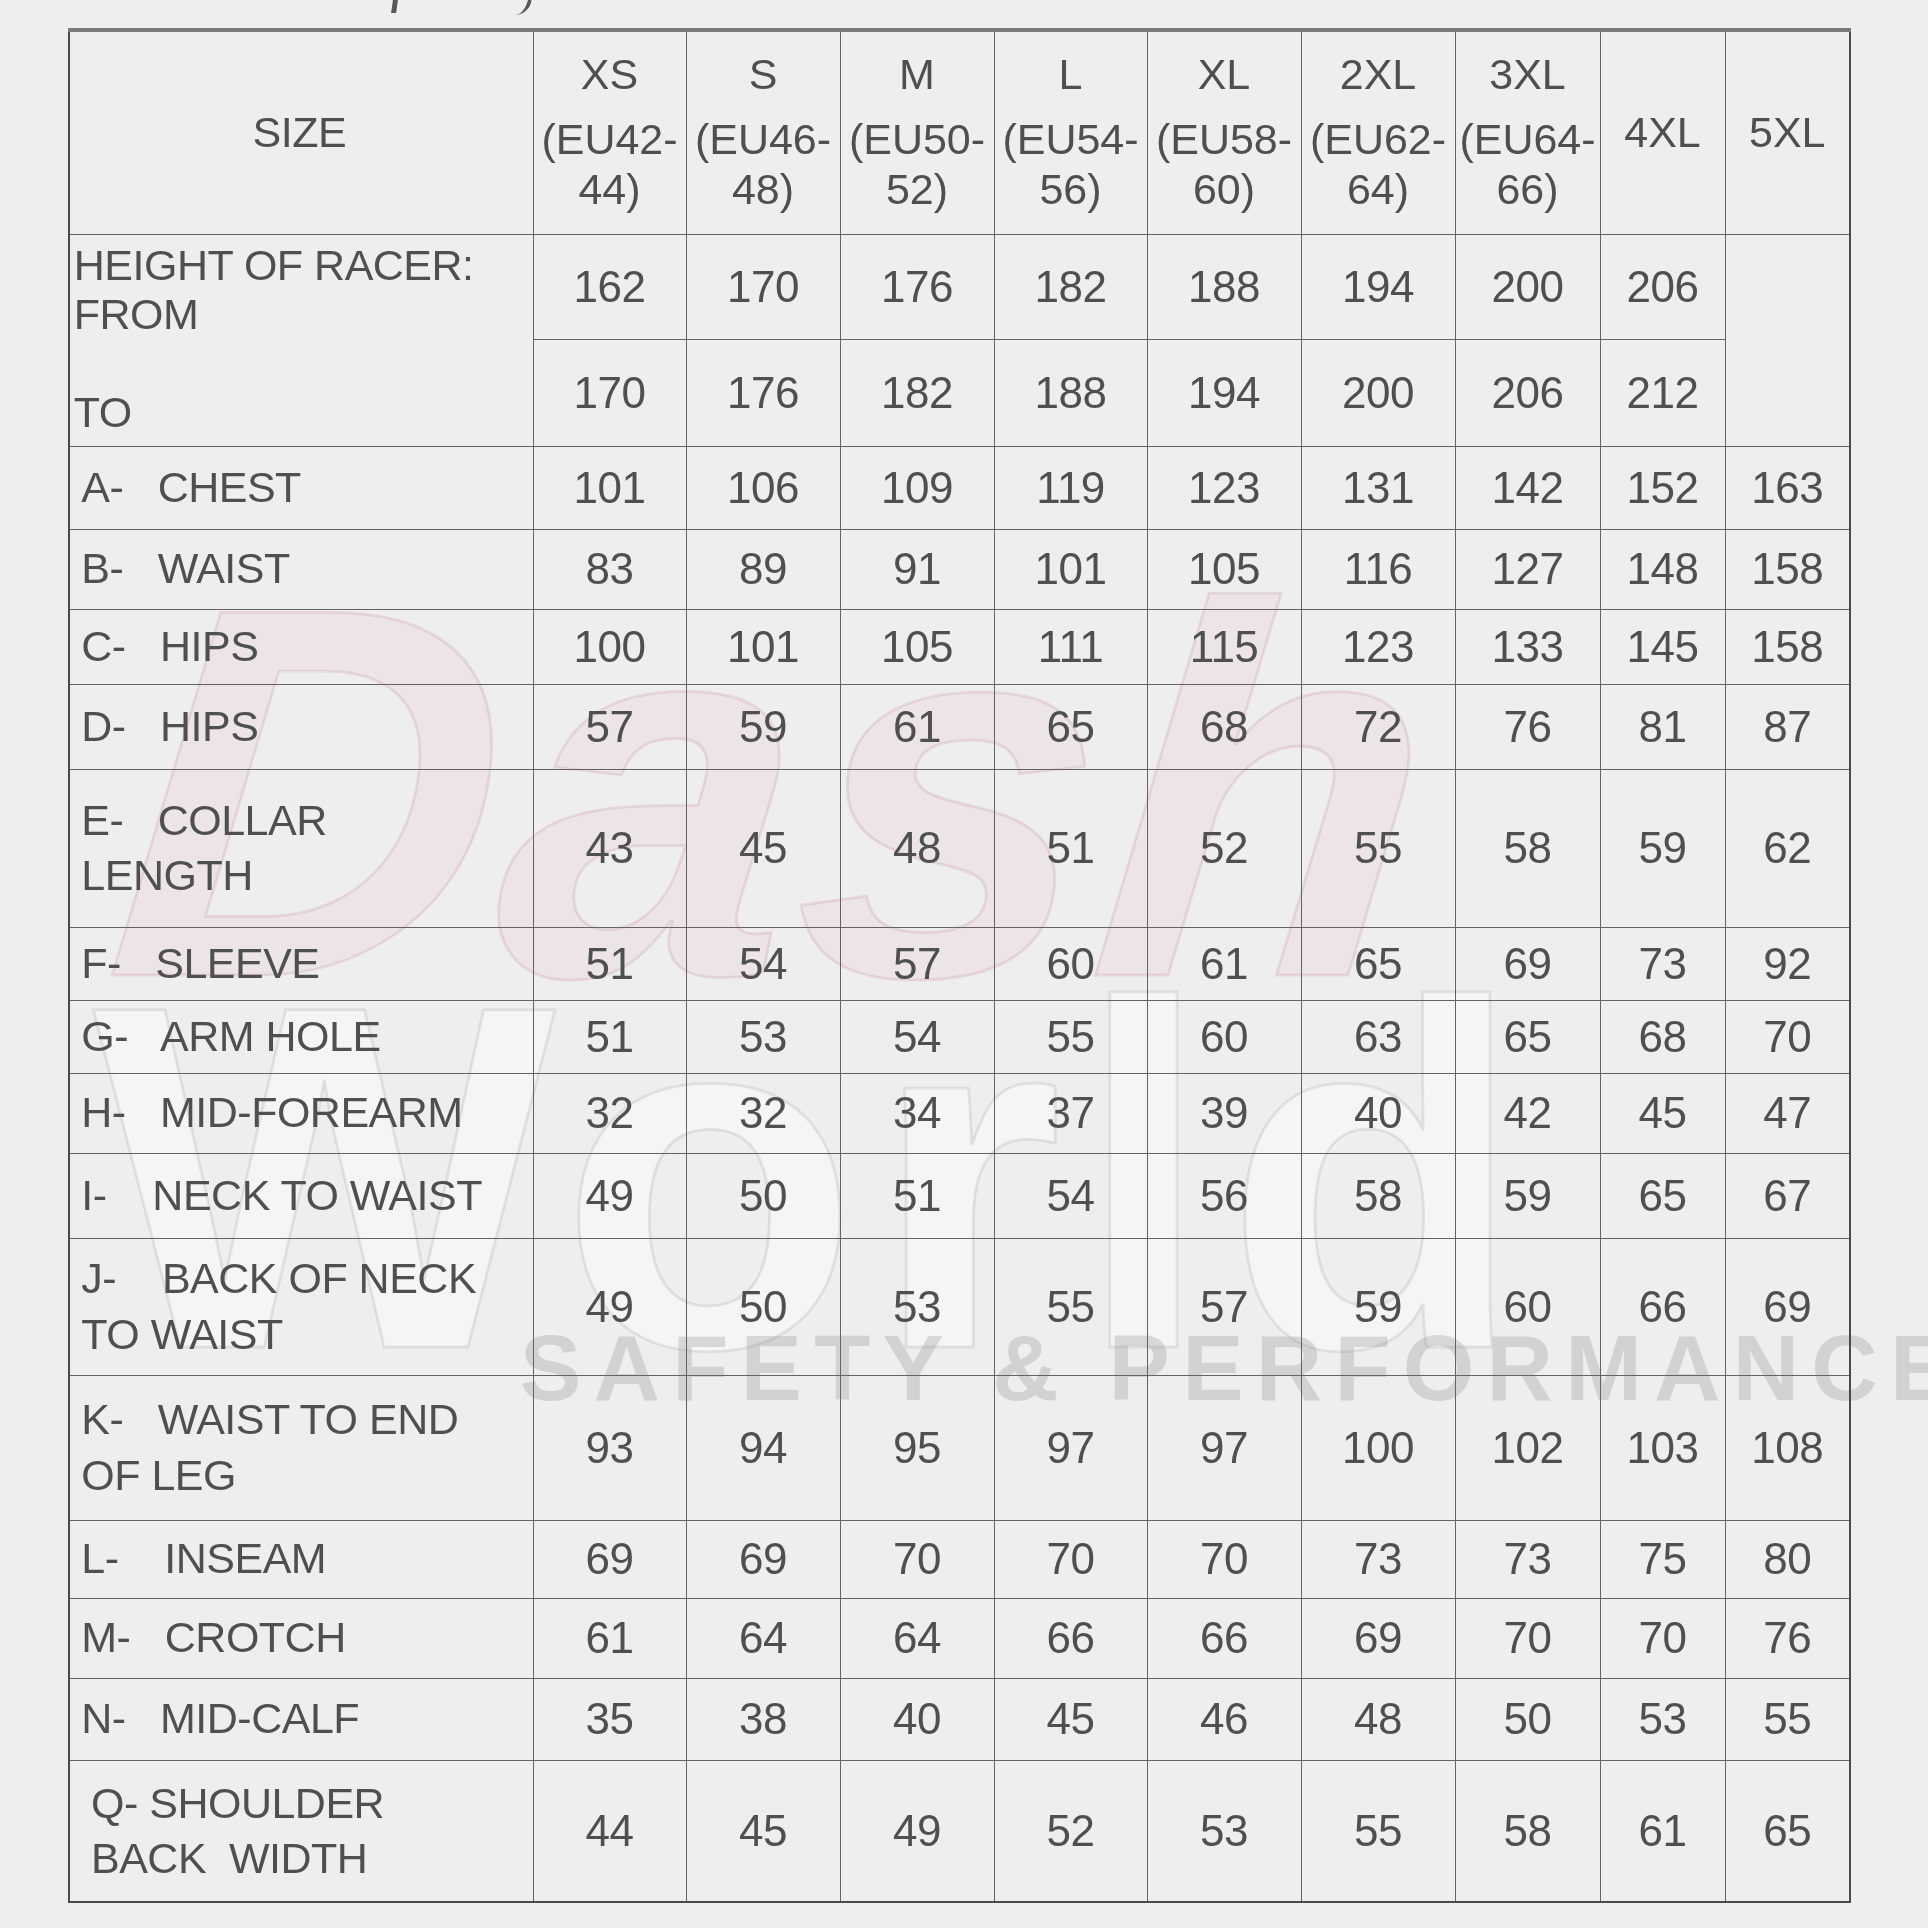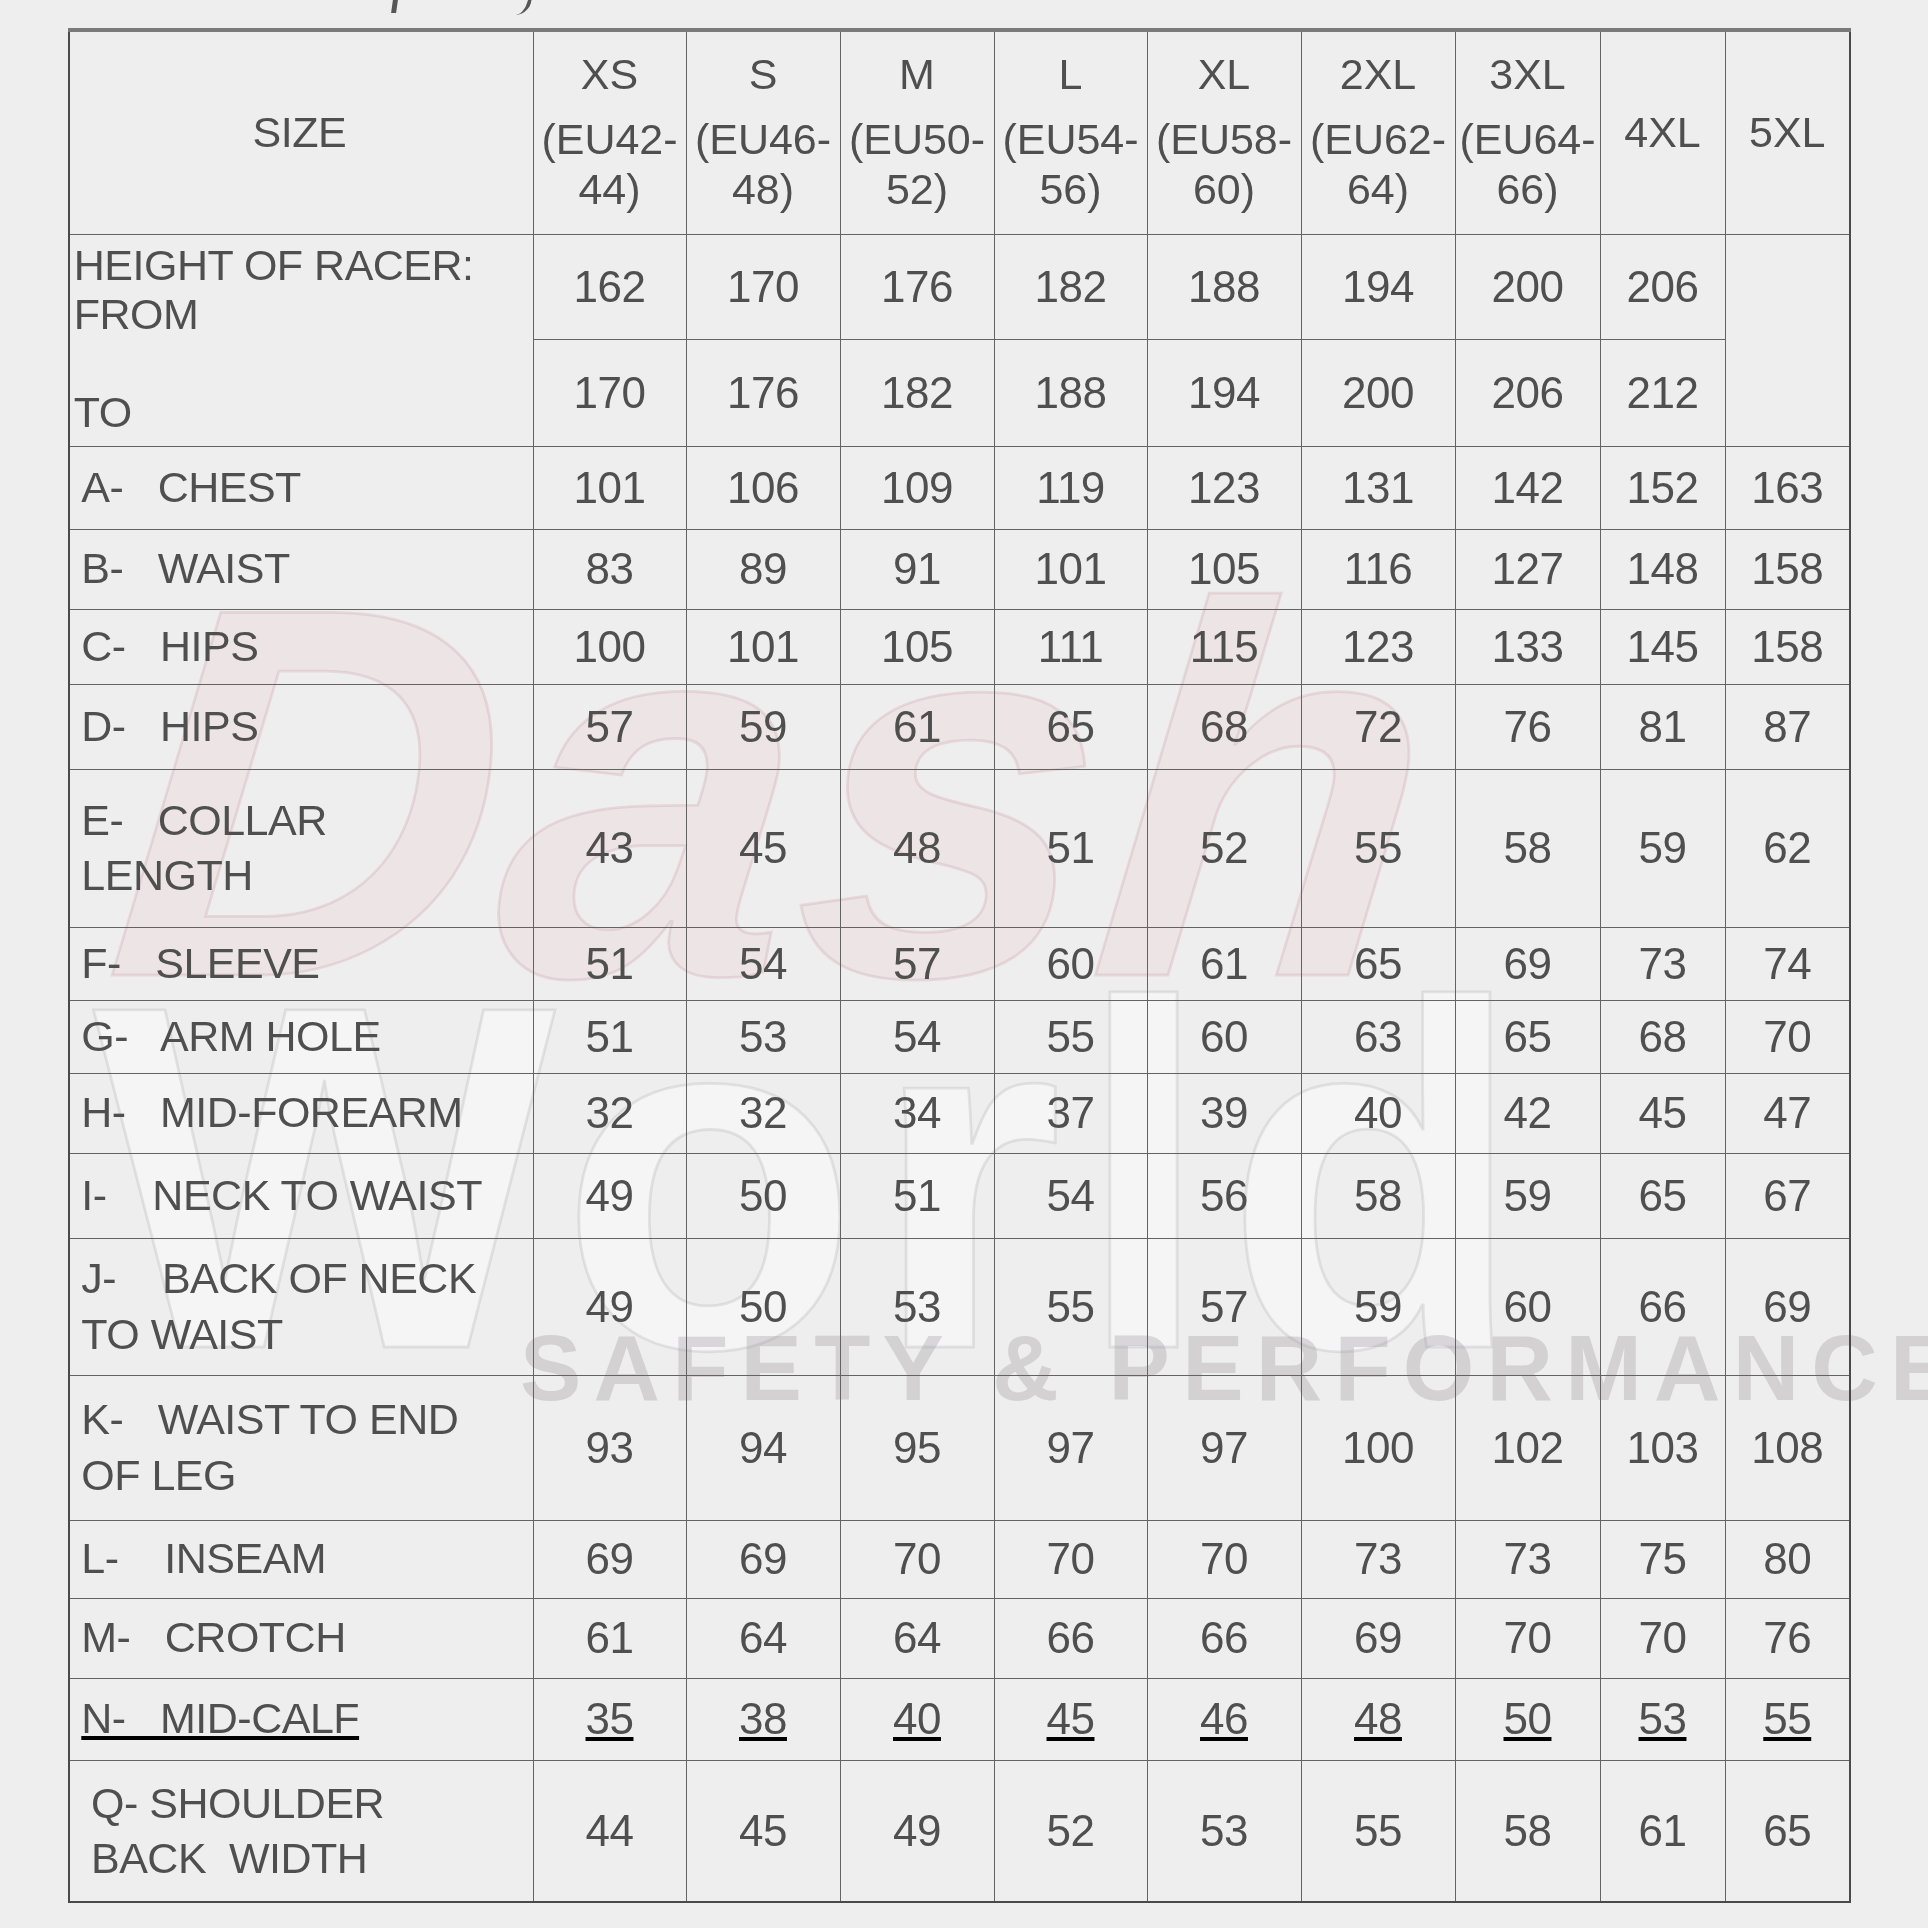--- a/index.html
+++ b/index.html
@@ -211,21 +211,21 @@
       <tr style="height: 73px;">
         <td class="lbl">F-   SLEEVE</td>
         <td class="val">51</td>
         <td class="val">54</td>
         <td class="val">57</td>
         <td class="val">60</td>
         <td class="val">61</td>
         <td class="val">65</td>
         <td class="val">69</td>
         <td class="val">73</td>
-        <td class="val">74</td>
+        <td class="val">92</td>
       </tr>
       <tr style="height: 73px;">
         <td class="lbl">G-   ARM HOLE</td>
         <td class="val">51</td>
         <td class="val">53</td>
         <td class="val">54</td>
         <td class="val">55</td>
         <td class="val">60</td>
         <td class="val">63</td>
         <td class="val">65</td>
@@ -299,21 +299,21 @@
         <td class="val">61</td>
         <td class="val">64</td>
         <td class="val">64</td>
         <td class="val">66</td>
         <td class="val">66</td>
         <td class="val">69</td>
         <td class="val">70</td>
         <td class="val">70</td>
         <td class="val">76</td>
       </tr>
-      <tr style="height: 82px; text-decoration: underline;">
+      <tr style="height: 82px;">
         <td class="lbl">N-   MID-CALF</td>
         <td class="val">35</td>
         <td class="val">38</td>
         <td class="val">40</td>
         <td class="val">45</td>
         <td class="val">46</td>
         <td class="val">48</td>
         <td class="val">50</td>
         <td class="val">53</td>
         <td class="val">55</td>

